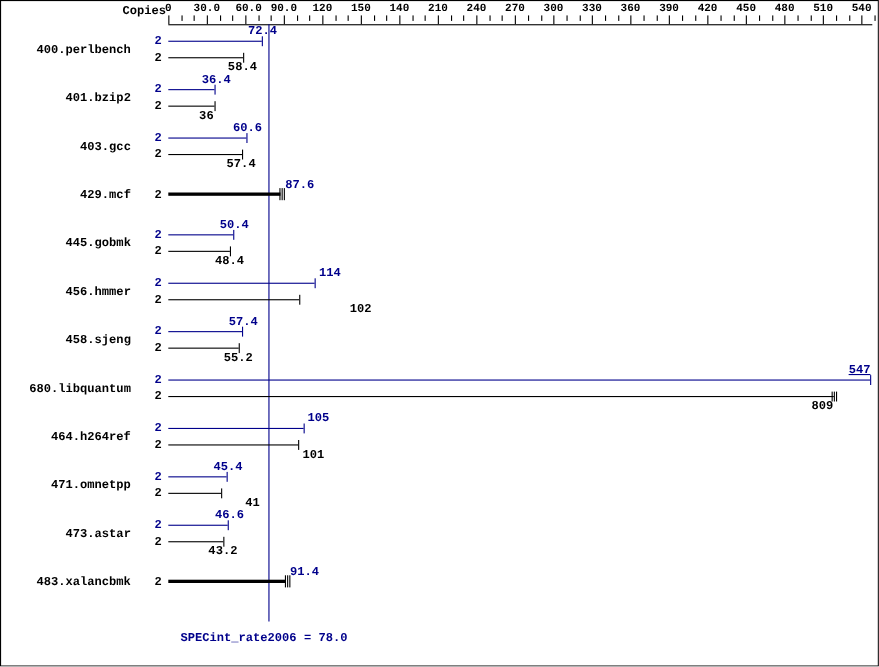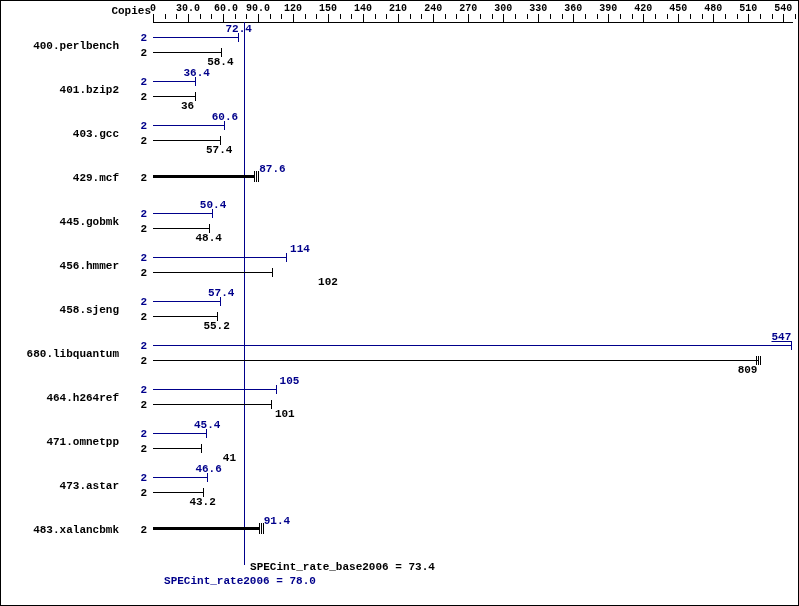--- a/index.html
+++ b/index.html
@@ -348,15 +348,14 @@
       <div class="bench" style="top: 508px;">
         <div class="bench-name">483.xalancbmk</div>
         <div class="copies-base" style="top: 15px;">2</div>
         <div style="position: absolute; left: 152px; top: 18px; height: 3px; background: rgb(0, 0, 0); width: 106.689px;"></div>
         <div style="position: absolute; left: 257.689px; top: 14px; width: 1px; height: 11px; background: rgb(0, 0, 0);"></div>
         <div style="position: absolute; left: 259.689px; top: 14px; width: 1px; height: 11px; background: rgb(0, 0, 0);"></div>
         <div style="position: absolute; left: 261.689px; top: 14px; width: 1px; height: 11px; background: rgb(0, 0, 0);"></div>
         <div style="position: absolute; left: 262.689px; top: 6px; color: rgb(0, 0, 139);">91.4</div>
       </div>
     </div>
-  <div id="score-base" class="score-base" style="top: 560px; left: 249.047px;">SPECint_rate_base2006 = 73.4</div>
   <div id="score-peak" class="score-peak" style="top: 574px; left: 163.047px;">SPECint_rate2006 = 78.0</div>
 </div>
 
 </body></html>

